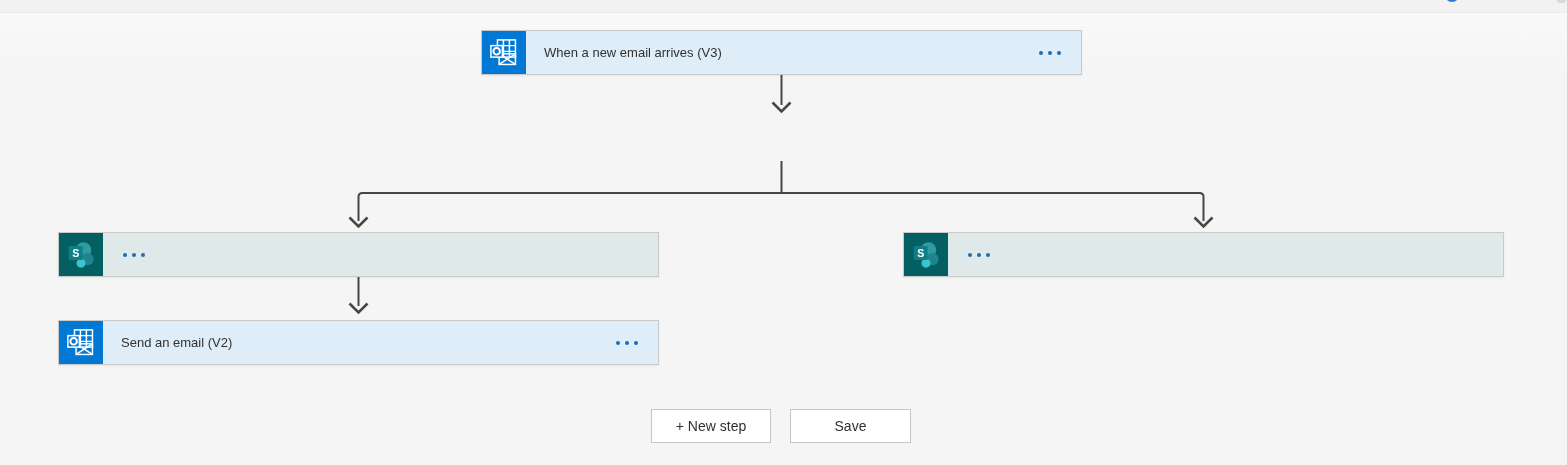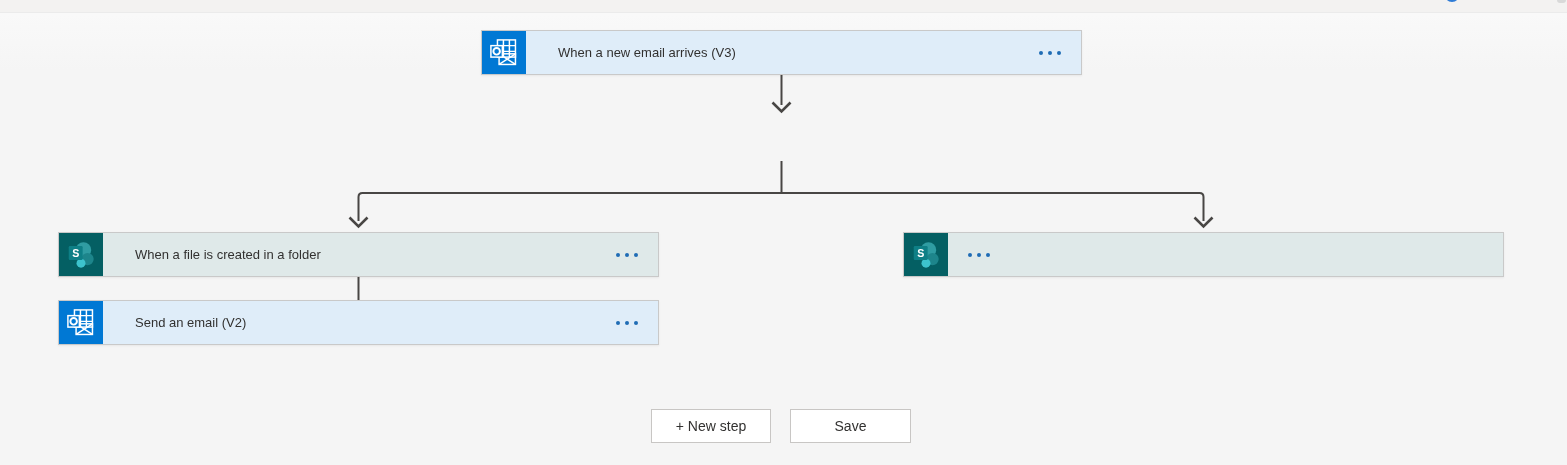--- a/index.html
+++ b/index.html
@@ -20,21 +20,21 @@
   svg.wires { position:absolute; left:0; top:0; width:1567px; height:465px; }
 
   
   .card { position:absolute; width:601px; height:45px; display:flex; align-items:stretch;
     border:1px solid #c9c9c9; box-shadow:0 1px 2px rgba(0,0,0,.06); cursor:pointer; }
   .card.outlook    { background:#dfedf9; }
   .card.sharepoint { background:#dfe9e9; }
   .tile { width:44px; flex:0 0 44px; display:flex; align-items:center; justify-content:center; }
   .card.outlook .tile    { background:#0078d4; }
   .card.sharepoint .tile { background:#045f63; }
-  .label { flex:1; display:flex; align-items:center; padding-left:32px;
+  .label { flex:1; display:flex; align-items:center; padding-left:18px;
     font-size:13px; color:#323130; }
   .more { flex:0 0 auto; display:flex; align-items:center; gap:5px;
     padding:0 20px; cursor:pointer; }
   .more i { width:4px; height:4px; border-radius:50%; background:#1f6cb5; display:block; }
 
   
   .btn { position:absolute; height:34px; background:#ffffff; border:1px solid #c8c6c4;
     font-family:"Liberation Sans", sans-serif; font-size:14px; color:#323130;
     display:flex; align-items:center; justify-content:center; cursor:pointer; }
   .btn-newstep { left:651px; top:409px; width:120px; }
@@ -93,21 +93,20 @@
   <div class="card sharepoint" style="left:58px; top:232px;">
     <div class="tile">
       <svg width="36" height="36" viewBox="0 0 44 44">
         <circle cx="25" cy="16" r="9.5" fill="#2f9ca2"></circle>
         <circle cx="30" cy="27" r="7.5" fill="#1d858b"></circle>
         <circle cx="22" cy="32" r="5.5" fill="#3dc3cd"></circle>
         <rect x="7" y="11" width="17" height="17" rx="1.5" fill="#0e7f86"></rect>
         <text x="15.5" y="24.5" text-anchor="middle" font-family="Liberation Sans, sans-serif" font-size="13" font-weight="bold" fill="#ffffff">S</text>
       </svg>
     </div>
-    <div class="label">When a file is created in a folder</div>
     <div class="more">
         <i></i>
         <i></i>
         <i></i>
       </div>
   </div>
 
   <div class="card sharepoint" style="left:903px; top:232px;">
     <div class="tile">
       <svg width="36" height="36" viewBox="0 0 44 44">
@@ -118,21 +117,21 @@
         <text x="15.5" y="24.5" text-anchor="middle" font-family="Liberation Sans, sans-serif" font-size="13" font-weight="bold" fill="#ffffff">S</text>
       </svg>
     </div>
     <div class="more">
         <i></i>
         <i></i>
         <i></i>
       </div>
   </div>
 
-  <div class="card outlook" style="left:58px; top:300px;">
+  <div class="card outlook" style="left:58px; top:320px;">
     <div class="tile">
       <svg width="36" height="36" viewBox="0 0 44 44">
         <g stroke="#ffffff" stroke-width="1.8" fill="none">
           <rect x="14" y="6" width="22" height="21"></rect>
           <path d="M21.3,6 V27 M28.6,6 V27 M14,13 H36 M14,20 H36"></path>
           <rect x="16" y="23" width="20" height="13"></rect>
           <path d="M16,23 L36,36 M36,23 L16,36"></path>
         </g>
         <rect x="6" y="13" width="14" height="14" fill="#0078d4" stroke="#ffffff" stroke-width="1.8"></rect>
         <circle cx="13" cy="20" r="4" fill="none" stroke="#ffffff" stroke-width="2.4"></circle>

